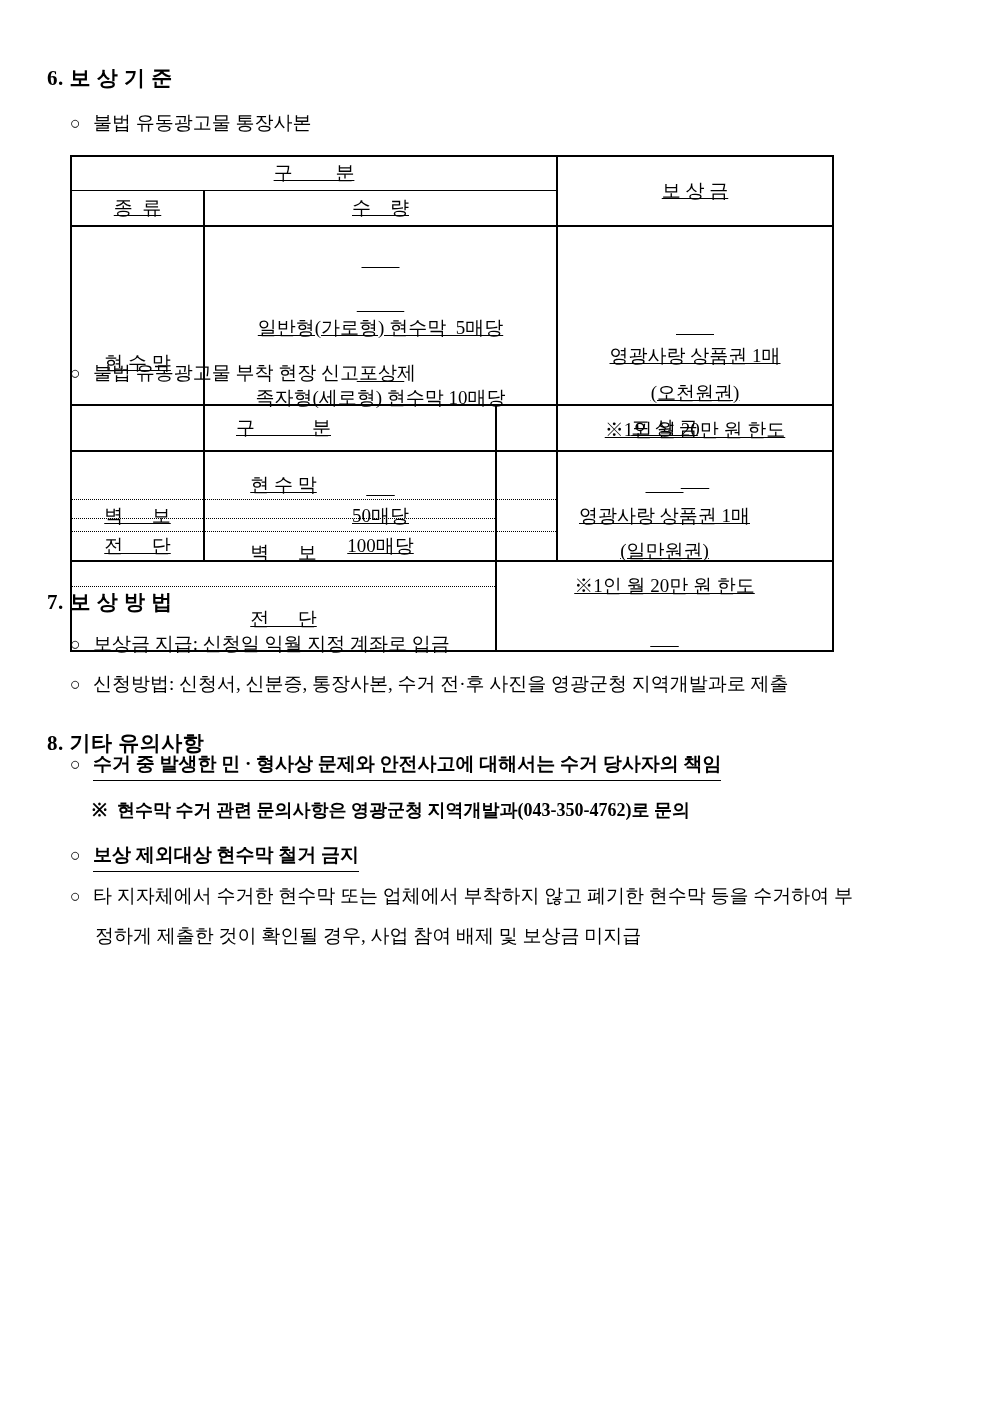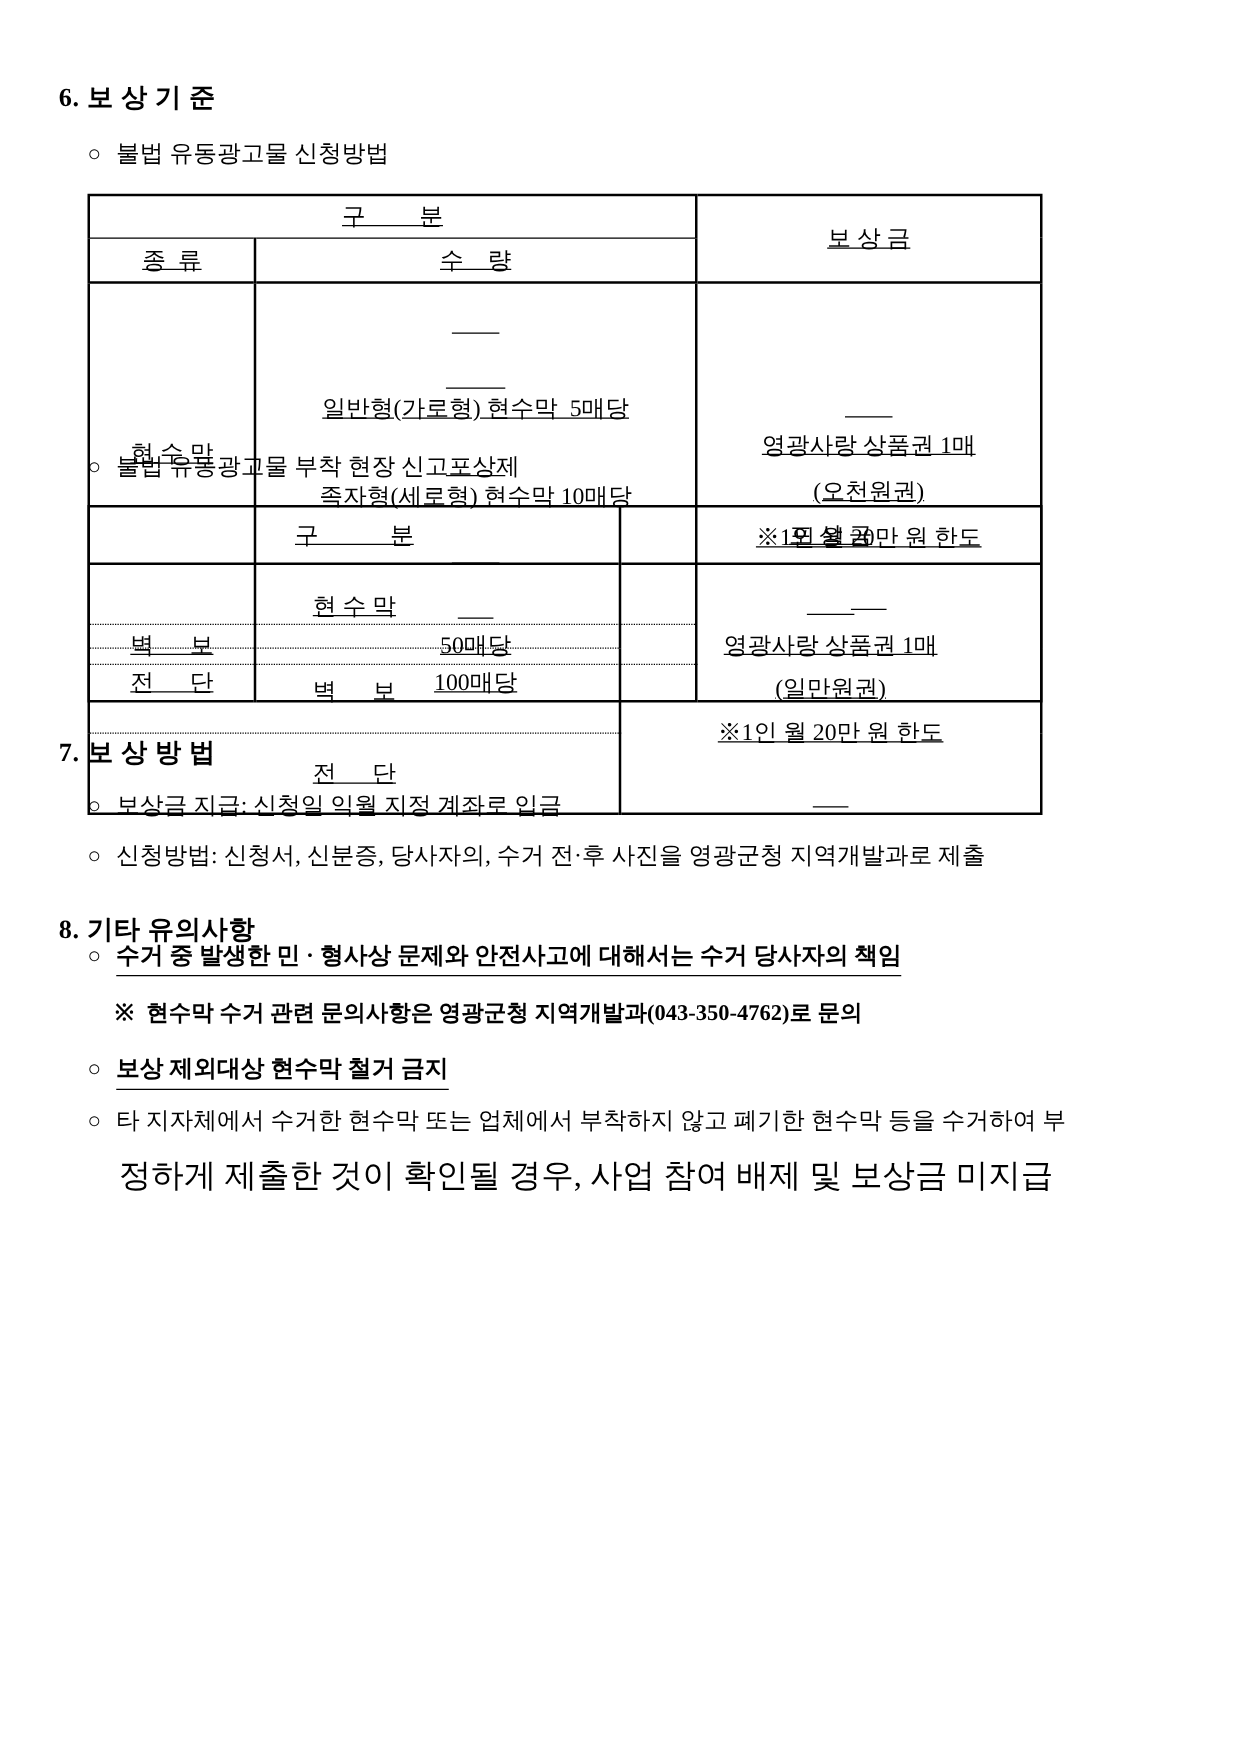--- a/index.html
+++ b/index.html
@@ -29,21 +29,21 @@
     padding-bottom: 3px;
     text-align: right;
   }
   .note-line {
     position: absolute; left: 92px;
     font-size: 18px; font-weight: bold; white-space: pre;
     display: flex; align-items: baseline; gap: 10px;
   }
   .cont-line {
     position: absolute; left: 95px;
-    font-size: 26px; white-space: pre;
+    font-size: 19px; white-space: pre;
   }
 
   table.tbl {
     position: absolute; left: 70px;
     border-collapse: collapse;
     border: 2.5px solid #000;
     table-layout: fixed;
     text-decoration: underline;
   }
   table.tbl td {
@@ -75,21 +75,21 @@
 </style>
 </head>
 <body>
 
 <div class="page">
 
   <div class="sec-title" style="top:64px;">6. 보 상 기 준</div>
 
   <div class="bullet" style="top:110px;">
     <span class="glyph">○</span>
-    <span class="btxt">불법 유동광고물 신청방법</span>
+    <span class="btxt">불법 유동광고물 통장사본</span>
   </div>
 
   <table class="tbl t1" style="top:155px; width:762px;">
     <colgroup>
         <col style="width:133px">
         <col style="width:353px">
         <col style="width:276px">
       </colgroup>
     <tbody>
         <tr class="r-h1" style="height:34px;">
@@ -163,21 +163,21 @@
 
   <div class="sec-title" style="top:588px;">7. 보 상 방 법</div>
 
   <div class="bullet" style="top:631px;">
     <span class="glyph">○</span>
     <span class="btxt">보상금 지급: 신청일 익월 지정 계좌로 입금</span>
   </div>
 
   <div class="bullet" style="top:671px;">
     <span class="glyph">○</span>
-    <span class="btxt">신청방법: 신청서, 신분증, 당사자의, 수거 전·후 사진을 영광군청 지역개발과로 제출</span>
+    <span class="btxt">신청방법: 신청서, 신분증, 통장사본, 수거 전·후 사진을 영광군청 지역개발과로 제출</span>
   </div>
 
   <div class="sec-title" style="top:729px;">8. 기타 유의사항</div>
 
   <div class="bullet bold underline" style="top:751px;">
     <span class="glyph">○</span>
     <span class="btxt">수거 중 발생한 민 · 형사상 문제와 안전사고에 대해서는 수거 당사자의 책임</span>
   </div>
 
   <div class="note-line" style="top:797px;">

